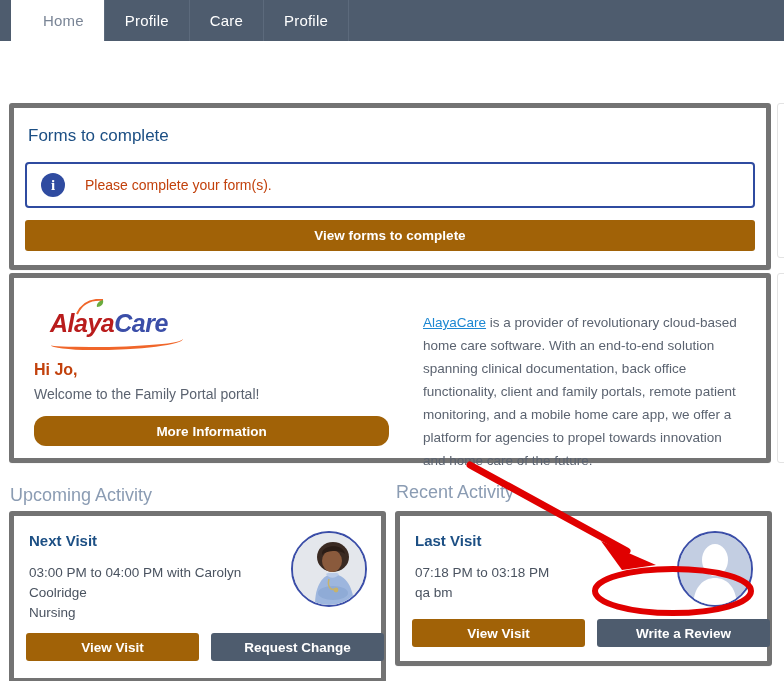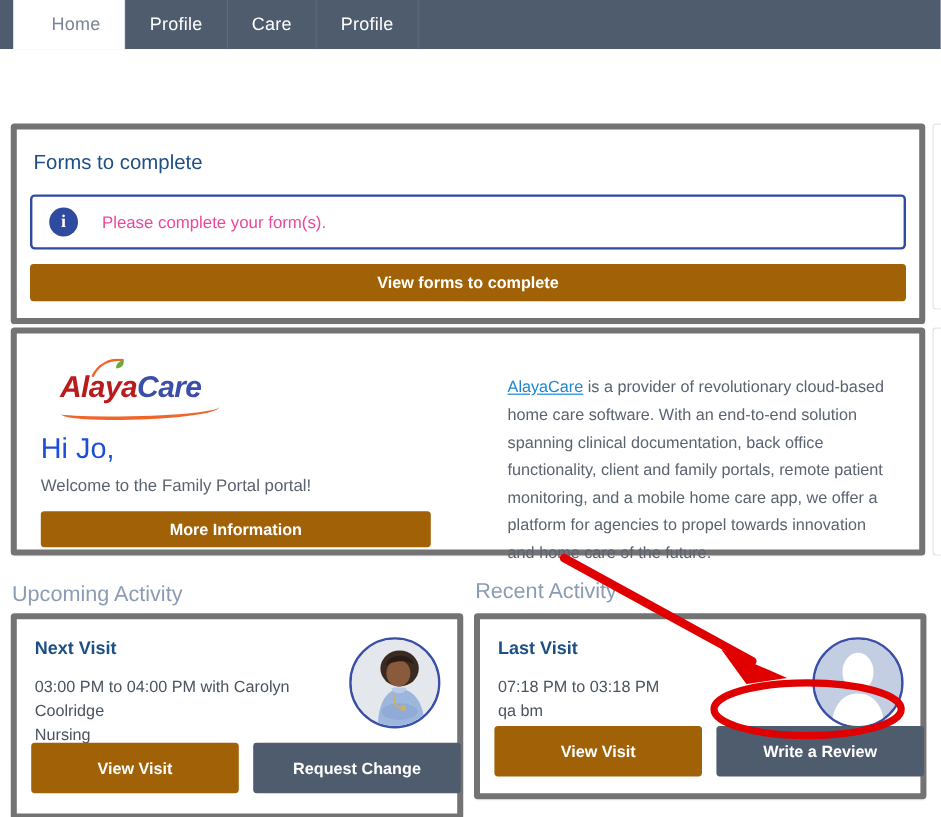--- a/index.html
+++ b/index.html
@@ -90,21 +90,21 @@
     font-weight: bold;
     font-family: "Liberation Serif", serif;
     display: flex;
     align-items: center;
     justify-content: center;
     flex: none;
   }
   .alert-text {
     margin-left: 20px;
     font-size: 14px;
-    color: #ec4899;
+    color: #c2410c;
   }
   .btn {
     border: none;
     border-radius: 3px;
     font-size: 13.5px;
     font-weight: bold;
     color: #ffffff;
     cursor: pointer;
     font-family: "Liberation Sans", sans-serif;
     display: flex;
@@ -169,34 +169,35 @@
   }
   .logo-leaf {
     position: absolute;
     left: 26px;
     top: -2px;
     width: 30px;
     height: 16px;
   }
 
   .hi-name {
-    font-size: 24px;
-    color: #1d4ed8;
-    font-weight: normal;
+    font-size: 16px;
+    color: #c2410c;
+    font-weight: bold;
     margin: 8px 0 0 2px;
   }
   .welcome-sub {
     font-size: 14px;
     color: #5b6370;
     margin: 7px 0 0 2px;
   }
   .btn-more {
     margin: 14px 0 0 2px;
-    width: 325px;
+    width: 355px;
     height: 30px;
+    border-radius: 12px;
   }
 
   
   .section-head {
     position: absolute;
     font-size: 18px;
     color: #8b9cb3;
     font-weight: normal;
   }
   .sh-left  { left: 10px; top: 444px; }
@@ -223,21 +224,21 @@
     width: 262px;
   }
   .visit-btn-row {
     position: absolute;
     left: 12px;
     bottom: 14px;
     display: flex;
     gap: 12px;
   }
   .vc-left .visit-btn-row { bottom: 17px; }
-  .visit-btn { width: 173px; height: 42px; }
+  .visit-btn { width: 173px; height: 28px; }
 
   .avatar {
     position: absolute;
     right: 14px;
     top: 15px;
     width: 72px;
     height: 72px;
     border-radius: 50%;
     border: 2px solid #3b4ea8;
     overflow: hidden;

